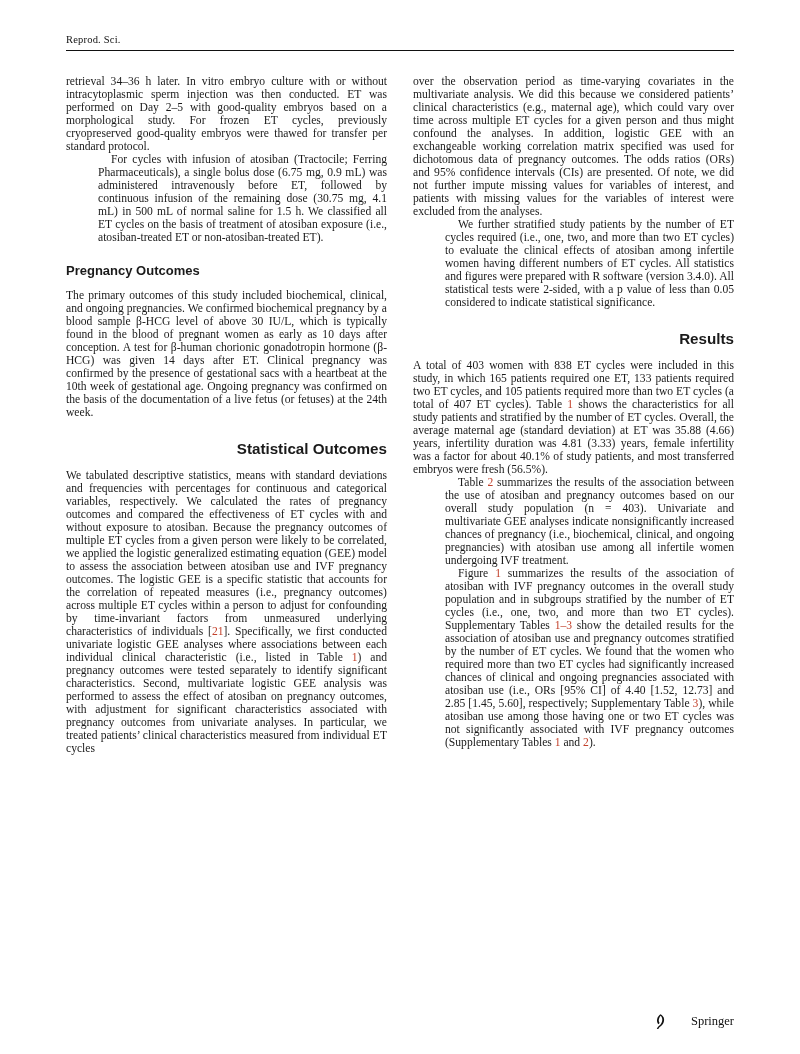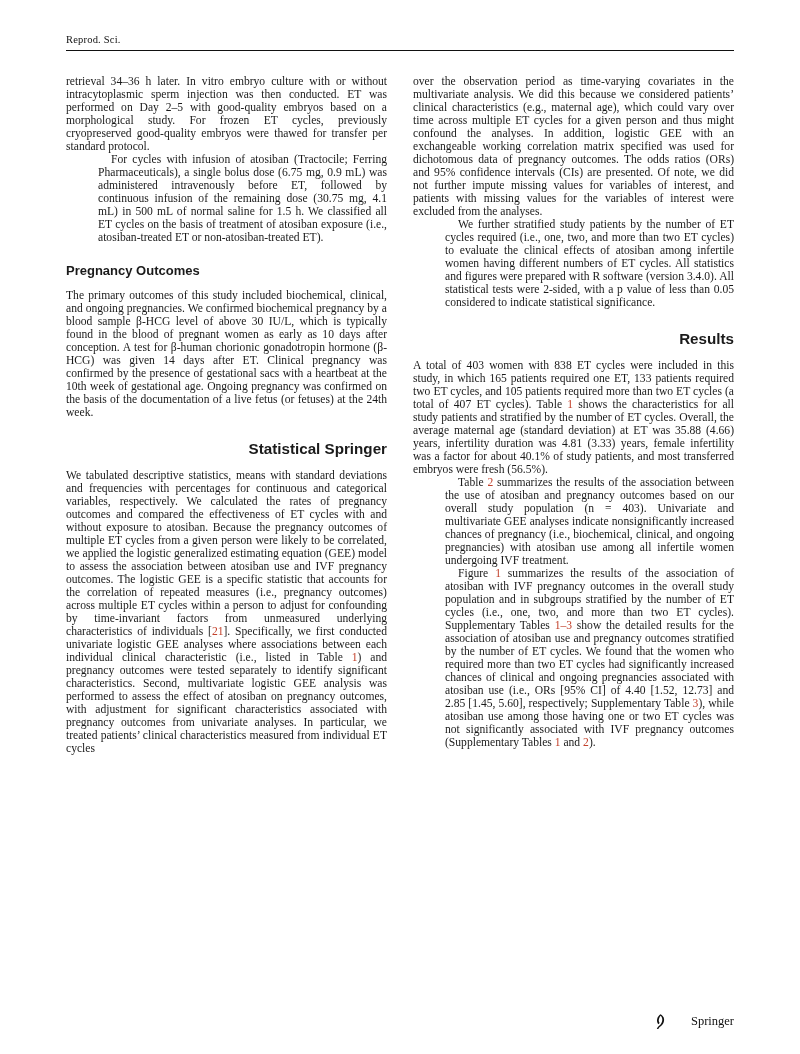--- a/index.html
+++ b/index.html
@@ -99,21 +99,21 @@
 
   <div class="cols">
 
     <div class="col">
       <p>retrieval 34–36 h later. In vitro embryo culture with or without intracytoplasmic sperm injection was then conducted. ET was performed on Day 2–5 with good-quality embryos based on a morphological study. For frozen ET cycles, previously cryopreserved good-quality embryos were thawed for transfer per standard protocol.</p>
       <p class="indent">For cycles with infusion of atosiban (Tractocile; Ferring Pharmaceuticals), a single bolus dose (6.75 mg, 0.9 mL) was administered intravenously before ET, followed by continuous infusion of the remaining dose (30.75 mg, 4.1 mL) in 500 mL of normal saline for 1.5 h. We classified all ET cycles on the basis of treatment of atosiban exposure (i.e., atosiban-treated ET or non-atosiban-treated ET).</p>
 
       <h2 class="sec">Pregnancy Outcomes</h2>
       <p>The primary outcomes of this study included biochemical, clinical, and ongoing pregnancies. We confirmed biochemical pregnancy by a blood sample β-HCG level of above 30 IU/L, which is typically found in the blood of pregnant women as early as 10 days after conception. A test for β-human chorionic gonadotropin hormone (β-HCG) was given 14 days after ET. Clinical pregnancy was confirmed by the presence of gestational sacs with a heartbeat at the 10th week of gestational age. Ongoing pregnancy was confirmed on the basis of the documentation of a live fetus (or fetuses) at the 24th week.</p>
 
-      <h2 class="sec big">Statistical Springer</h2>
+      <h2 class="sec big">Statistical Outcomes</h2>
       <p><span>We tabulated descriptive statistics, means with standard deviations and frequencies with percentages for continuous and categorical variables, respectively. We calculated the rates of pregnancy outcomes and compared the effectiveness of ET cycles with and without exposure to atosiban. Because the pregnancy outcomes of multiple ET cycles from a given person were likely to be correlated, we applied the logistic generalized estimating equation (GEE) model to assess the association between atosiban use and IVF pregnancy outcomes. The logistic GEE is a specific statistic that accounts for the correlation of repeated measures (i.e., pregnancy outcomes) across multiple ET cycles within a person to adjust for confounding by time-invariant factors from unmeasured underlying characteristics of individuals [</span><span class="lnk">21</span><span>]. Specifically, we first conducted univariate logistic GEE analyses where associations between each individual clinical characteristic (i.e., listed in Table </span><span class="lnk">1</span><span>) and pregnancy outcomes were tested separately to identify significant characteristics. Second, multivariate logistic GEE analysis was performed to assess the effect of atosiban on pregnancy outcomes, with adjustment for significant characteristics associated with pregnancy outcomes from univariate analyses. In particular, we treated patients’ clinical characteristics measured from individual ET cycles</span></p>
     </div>
 
     <div class="col">
       <p>over the observation period as time-varying covariates in the multivariate analysis. We did this because we considered patients’ clinical characteristics (e.g., maternal age), which could vary over time across multiple ET cycles for a given person and thus might confound the analyses. In addition, logistic GEE with an exchangeable working correlation matrix specified was used for dichotomous data of pregnancy outcomes. The odds ratios (ORs) and 95% confidence intervals (CIs) are presented. Of note, we did not further impute missing values for variables of interest, and patients with missing values for the variables of interest were excluded from the analyses.</p>
       <p class="indent">We further stratified study patients by the number of ET cycles required (i.e., one, two, and more than two ET cycles) to evaluate the clinical effects of atosiban among infertile women having different numbers of ET cycles. All statistics and figures were prepared with R software (version 3.4.0). All statistical tests were 2-sided, with a p value of less than 0.05 considered to indicate statistical significance.</p>
 
       <h2 class="sec big">Results</h2>
 
       <p><span>A total of 403 women with 838 ET cycles were included in this study, in which 165 patients required one ET, 133 patients required two ET cycles, and 105 patients required more than two ET cycles (a total of 407 ET cycles). Table </span><span class="lnk">1</span><span> shows the characteristics for all study patients and stratified by the number of ET cycles. Overall, the average maternal age (standard deviation) at ET was 35.88 (4.66) years, infertility duration was 4.81 (3.33) years, female infertility was a factor for about 40.1% of study patients, and most transferred embryos were fresh (56.5%).</span></p>

